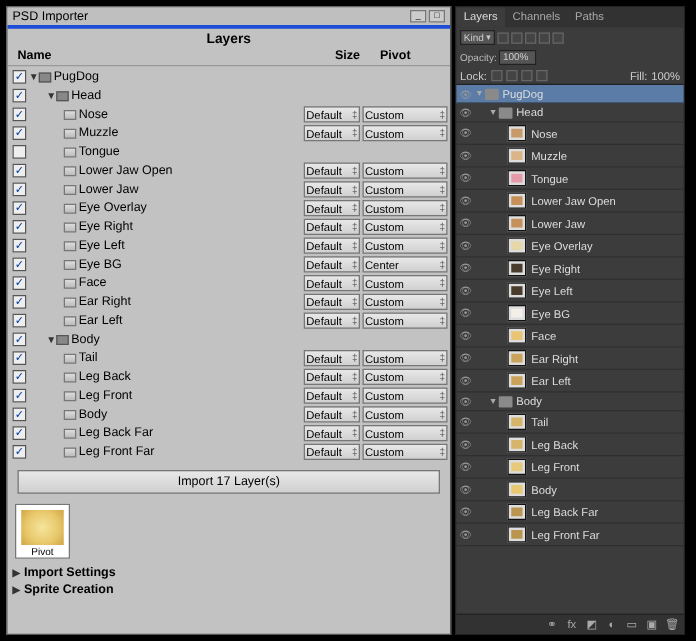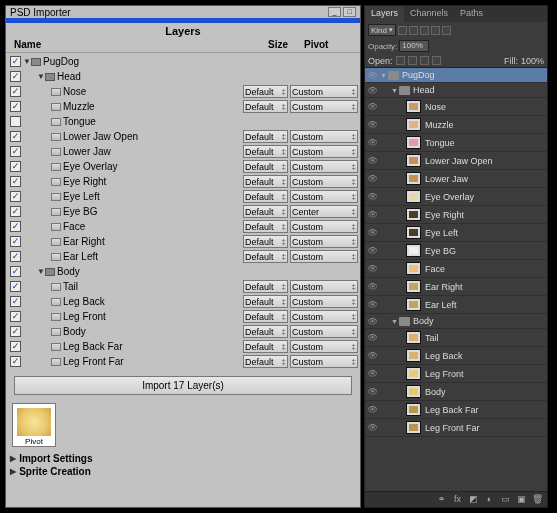--- a/index.html
+++ b/index.html
@@ -1,20 +1,20 @@
 <!DOCTYPE html>
 <html><head>
 <meta charset="utf-8">
 <style>
 * { box-sizing: border-box; margin: 0; padding: 0; font-family: Arial, sans-serif; }
 body { background: #000; width: 557px; height: 513px; overflow: hidden; display: flex; gap: 3px; padding: 5px; }
 
 
 .psd-panel { background: #c2c2c2; width: 356px; height: 503px; border: 1px solid #555; display: flex; flex-direction: column; }
-.psd-title { background: #bfbfbf; border-bottom: 5px solid #1d4ed8; font-size: 10px; padding: 2px 4px; display: flex; align-items: center; height: 17px; }
+.psd-title { background: #bfbfbf; border-bottom: 3px solid #1d4ed8; font-size: 10px; padding: 2px 4px; display: flex; align-items: center; height: 17px; }
 .psd-title .t-text { flex: 1; }
 .psd-title .win-btn { width: 13px; height: 10px; border: 1px solid #777; background: #ccc; margin-left: 2px; font-size: 7px; line-height: 7px; text-align: center; }
 .section-label { text-align: center; font-weight: bold; font-size: 11px; padding: 2px 0 0 0; }
 .header-row { display: flex; font-weight: bold; font-size: 10px; padding: 2px 4px; border-bottom: 1px solid #999; }
 .header-row .col-name { flex: 1; padding-left: 4px; }
 .header-row .col-size { width: 44px; text-align: center; }
 .header-row .col-pivot { width: 56px; text-align: left; padding-left: 4px; }
 .tree { flex: 0 0 auto; overflow: hidden; padding: 1px 0; }
 .row { display: flex; align-items: center; height: 15px; padding-left: 4px; font-size: 10px; }
 .row .chk { width: 11px; height: 11px; border: 1px solid #555; background: #eee; margin-right: 2px; display: flex; align-items: center; justify-content: center; }
@@ -346,21 +346,21 @@
     <span class="icon-sm"></span>
     <span class="icon-sm"></span>
     <span class="icon-sm"></span>
     <span class="icon-sm"></span>
   </div>
   <div class="opts-row">
     <span class="lbl-sm">Opacity:</span>
     <span class="pct">100%</span>
   </div>
   <div class="lock-row">
-    <span class="lbl-sm">Open:</span>
+    <span class="lbl-sm">Lock:</span>
     <span class="icon-sm"></span>
     <span class="icon-sm"></span>
     <span class="icon-sm"></span>
     <span class="icon-sm"></span>
     <span style="flex:1"></span>
     <span class="lbl-sm">Fill:</span>
     <span class="pct">100%</span>
   </div>
   <div class="ltree" id="ps-tree">
       <div class="lrow group sel">

